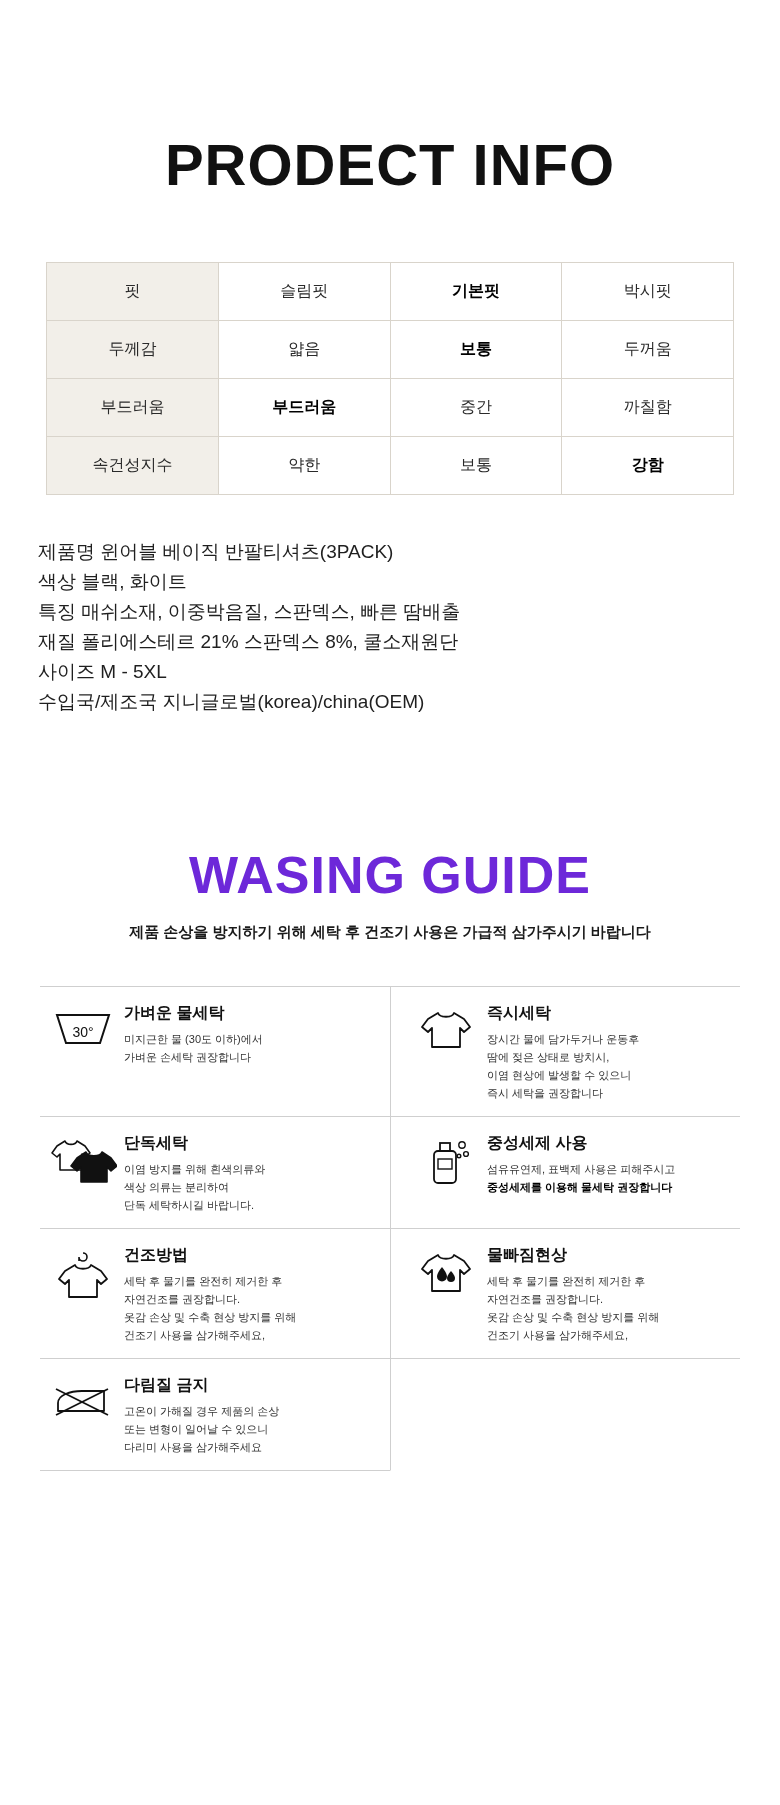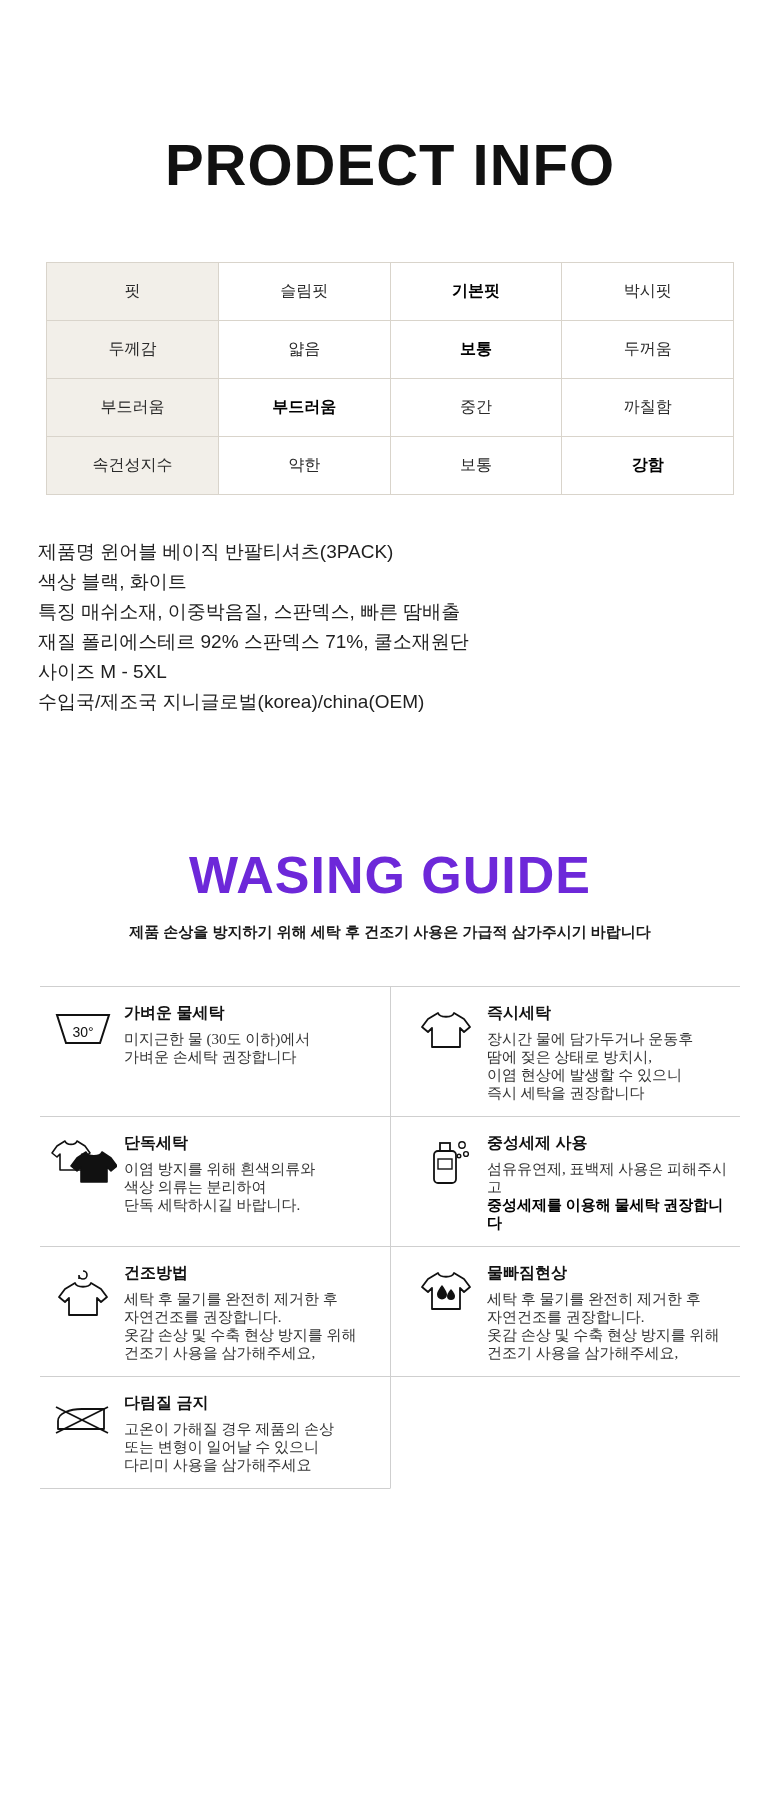--- a/index.html
+++ b/index.html
@@ -125,24 +125,23 @@
   .care-text {
     padding-left: 4px;
   }
   .care-head {
     font-size: 16px;
     font-weight: bold;
     color: #111111;
     margin-bottom: 6px;
   }
   .care-body {
-    font-size: 15px;
+    font-size: 11px;
     line-height: 18px;
     color: #333333;
-    font-family: Liberation Serif, serif;
   }
   .care-body b {
     color: #000000;
   }
 </style>
 </head>
 <body>
 
 <div class="page">
 
@@ -176,21 +175,21 @@
           <td class="sel">강함</td>
         </tr>
       </tbody>
     </table>
   </div>
 
   <div class="desc">
     <div>제품명 윈어블 베이직 반팔티셔츠(3PACK)</div>
     <div>색상 블랙, 화이트</div>
     <div>특징 매쉬소재, 이중박음질, 스판덱스, 빠른 땀배출</div>
-    <div>재질 폴리에스테르 92% 스판덱스 71%, 쿨소재원단</div>
+    <div>재질 폴리에스테르 21% 스판덱스 8%, 쿨소재원단</div>
     <div>사이즈 M - 5XL</div>
     <div>수입국/제조국 지니글로벌(korea)/china(OEM)</div>
   </div>
 
   <h2 class="wash-title">WASING GUIDE</h2>
   <div class="wash-sub">제품 손상을 방지하기 위해 세탁 후 건조기 사용은 가급적 삼가주시기 바랍니다</div>
 
   <div class="care-grid">
 
     <div class="care-cell">

